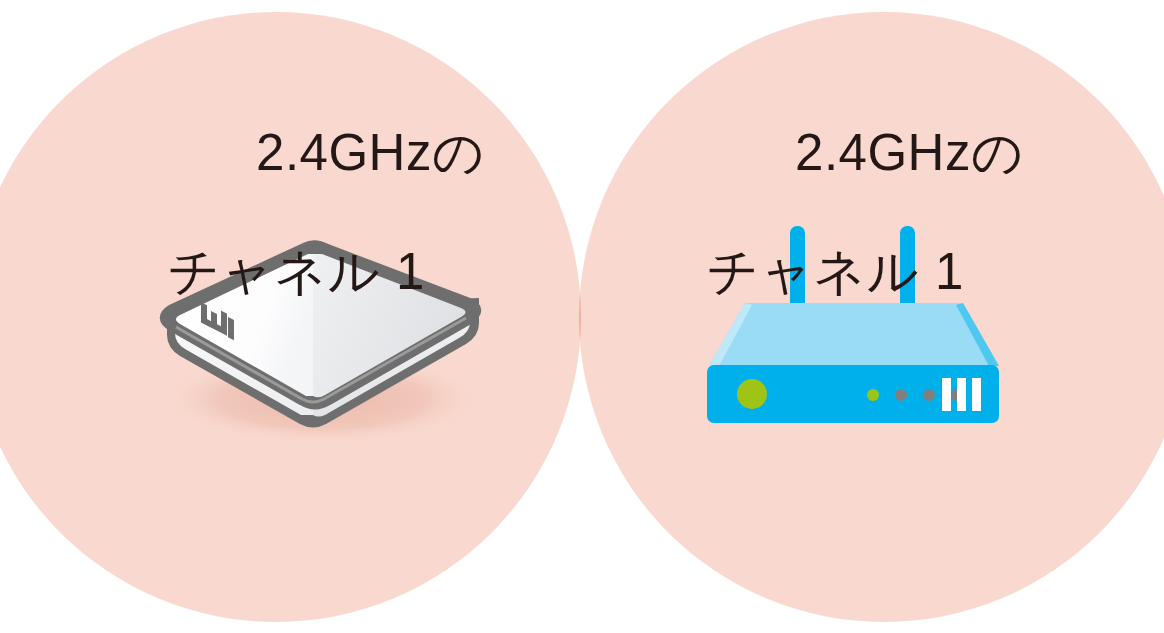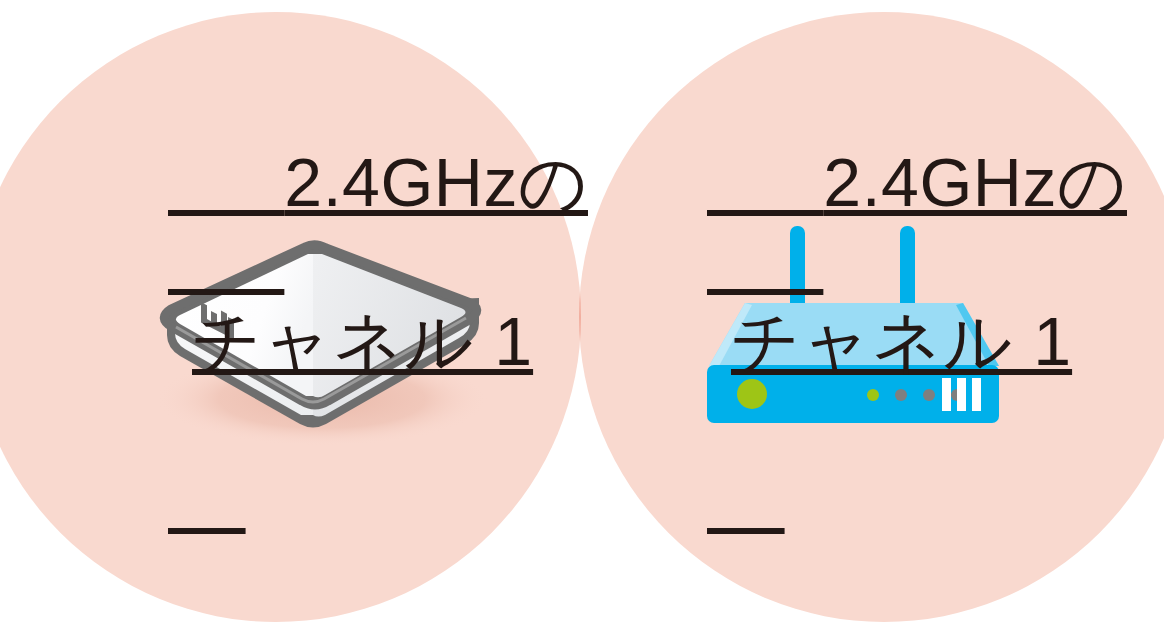--- a/index.html
+++ b/index.html
@@ -26,32 +26,30 @@
     display: block;
   }
   .label-layer {
     position: absolute;
     inset: 0;
     pointer-events: none;
   }
   .coverage-label {
     position: absolute;
     color: #231815;
-    font-size: 68px;
+    font-size: 51px;
     line-height: 1.17;
     letter-spacing: 0.5px;
     font-weight: 400;
     white-space: pre;
     text-align: left;
-    text-decoration: underline;
   }
   .coverage-label .line2 {
     display: block;
     letter-spacing: 1px;
-    margin-left: 24px;
   }
   #label-left  { left: 168px; top: 63px; }
   #label-right { left: 707px; top: 63px; }
 </style>
 </head>
 <body>
 
 <div id="stage">
 
   <svg id="scene" viewBox="0 0 1164 633" xmlns="http://www.w3.org/2000/svg">

